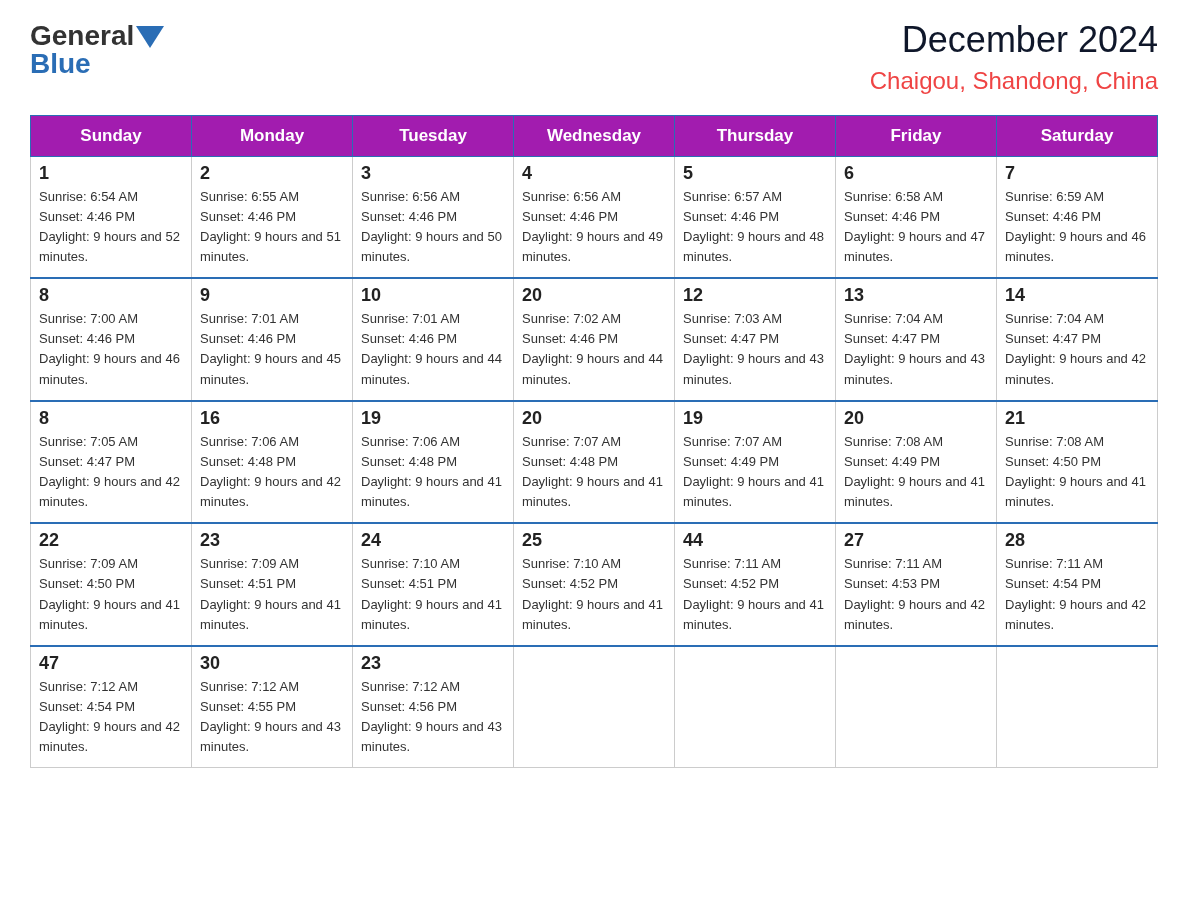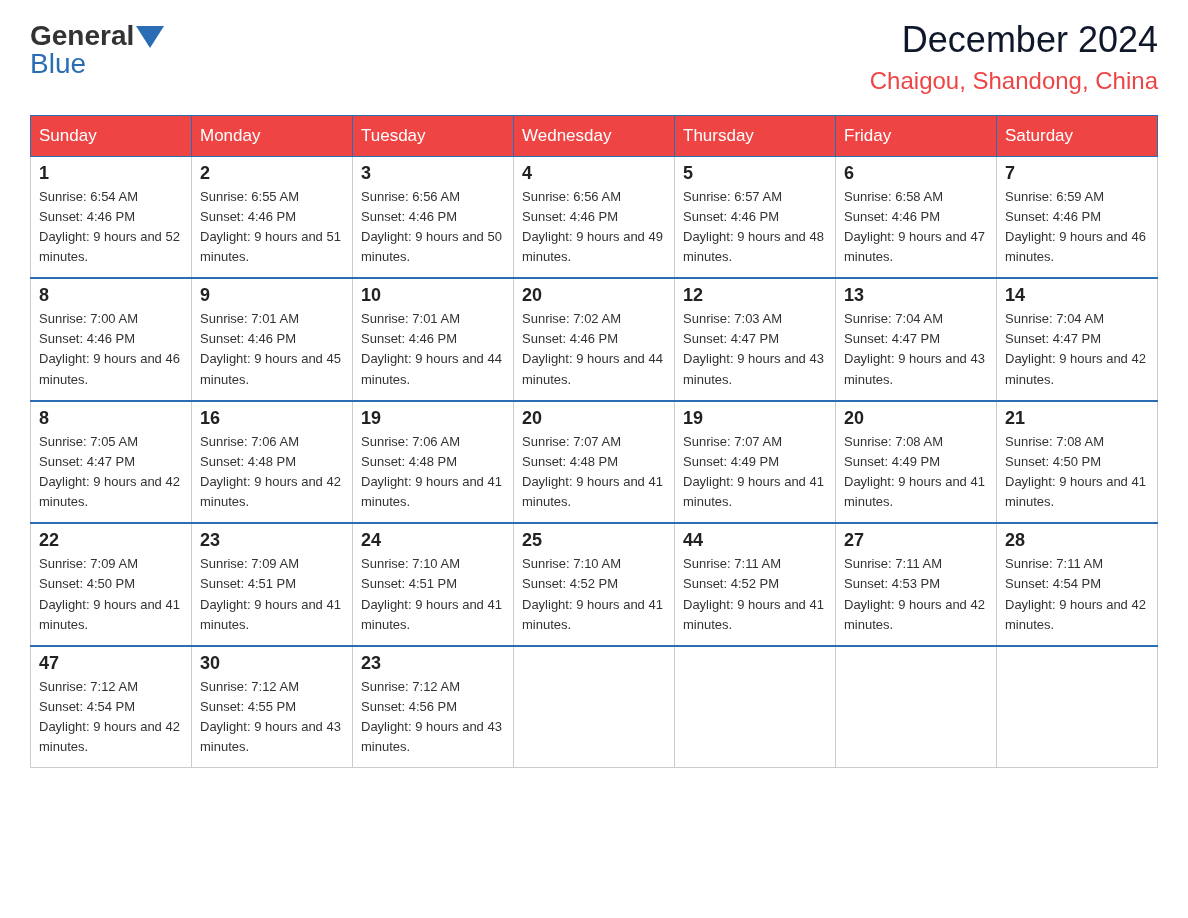--- a/index.html
+++ b/index.html
@@ -33,21 +33,21 @@
       height: 0;
       border-left: 14px solid transparent;
       border-right: 14px solid transparent;
       border-top: 22px solid #2a6db5;
       display: inline-block;
       margin-left: 2px;
       margin-top: 2px;
     }
     .logo-blue {
       font-size: 28px;
-      font-weight: normal;
+      font-weight: bold;
       color: #2a6db5;
       margin-top: -4px;
     }
     .title-block {
       text-align: right;
     }
     .month-title {
       font-size: 36px;
       font-weight: normal;
       color: #0f172a;
@@ -57,26 +57,26 @@
       font-size: 24px;
       color: #ef4444;
       margin-top: 7px;
     }
     table {
       width: 100%;
       border-collapse: collapse;
       table-layout: fixed;
     }
     thead tr th {
-      background-color: #ef4444;
+      background-color: #a21caf;
       color: #fff;
       padding: 10px 8px;
       font-size: 17px;
-      font-weight: normal;
-      text-align: left;
+      font-weight: bold;
+      text-align: center;
       border: 1px solid #2a6db5;
     }
     tbody tr td {
       vertical-align: top;
       padding: 6px 8px 10px 8px;
       border: 1px solid #ccc;
       font-size: 13px;
       color: #333;
       background: #fff;
       min-height: 100px;

